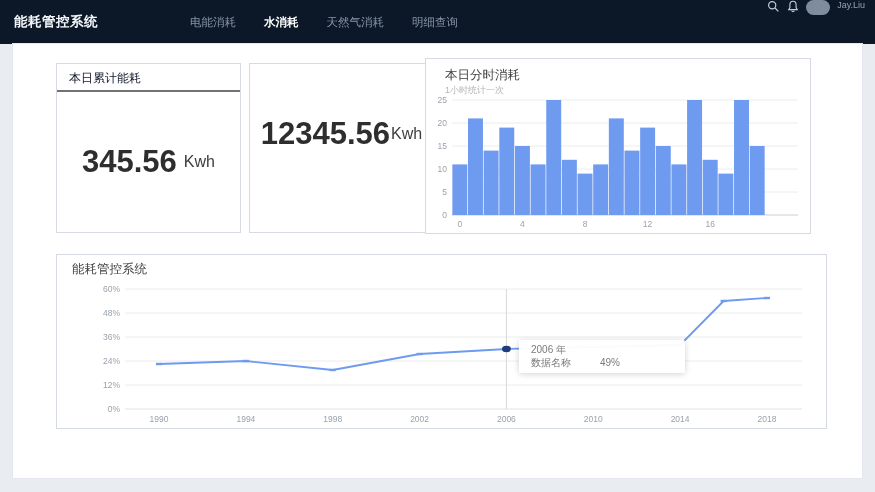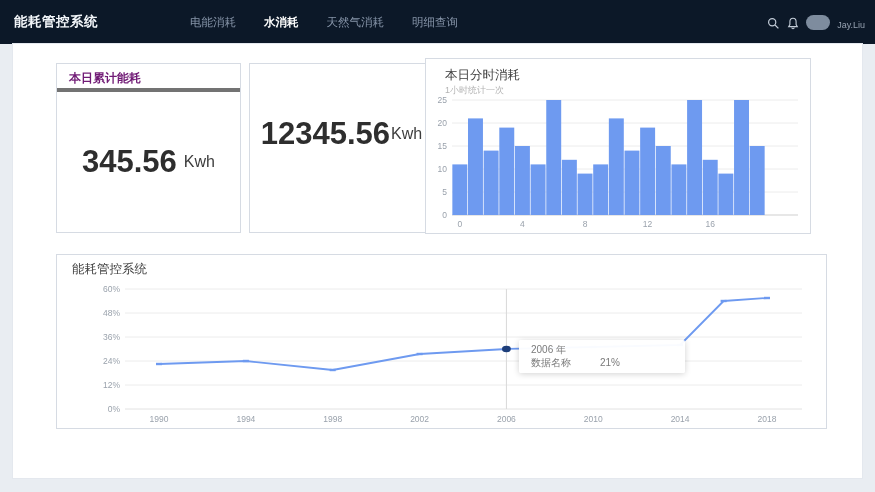--- a/index.html
+++ b/index.html
@@ -12,37 +12,37 @@
   }
   
   .navbar {
     position:absolute; left:0; top:0; width:875px; height:44px;
     background:#0c1828; display:flex; align-items:center;
   }
   .brand { color:#f2f5f9; font-size:13.5px; font-weight:bold; margin-left:14px; letter-spacing:.5px; }
   .nav-items { display:flex; align-items:flex-start; margin-left:92px; gap:28px; }
   .nav-item { color:#8795a9; font-size:11.5px; cursor:pointer; white-space:nowrap; }
   .nav-item.active { color:#ffffff; font-weight:bold; }
-  .nav-right { position:absolute; right:10px; top:0; height:30px; display:flex; align-items:flex-end; gap:7px; }
+  .nav-right { position:absolute; right:10px; top:0; height:30px; display:flex; align-items:flex-start; gap:7px; }
   .icon-btn { display:flex; align-items:center; cursor:pointer; }
   .avatar { width:24px; height:15px; border-radius:8px; background:#7e8c9e; display:inline-block; }
   .username { color:#95a0b0; font-size:9px; }
   
   .panel {
     position:absolute; left:12px; top:43px; width:851px; height:436px;
     background:#ffffff; border:1px solid #e4e8ee;
   }
   .card { position:absolute; background:#fff; border:1px solid #d6dbe3; }
   .card-stat-1 { left:43px;  top:19px; width:185px; height:170px; }
   .card-stat-2 { left:236px; top:19px; width:185px; height:170px; }
   .card-hourly { left:412px; top:14px; width:386px; height:176px; }
   .card-trend  { left:43px;  top:210px; width:771px; height:175px; }
   .stat-head {
     height:28px; line-height:28px; padding-left:12px;
-    font-size:12px; color:#701a75; border-bottom:4px solid #737373;font-weight:bold;
+    font-size:12px; color:#0f172a; border-bottom:2px solid #737373;
   }
   .stat-body { height:139px; display:flex; align-items:center; justify-content:center; }
   .stat-value { font-size:31px; font-weight:bold; color:#2e2e2e; }
   .stat-unit { font-size:16px; color:#3c3c3c; }
   .u-gap-wide { margin-left:7px; }
   .u-gap-none { margin-left:1px; }
   .chart-title { position:absolute; left:19px; top:8px; font-size:12.5px; color:#3d3d3d; }
   .chart-subtitle { position:absolute; left:19px; top:25px; font-size:9px; color:#b3b3b3; }
   .trend-title { position:absolute; left:15px; top:6px; font-size:12.5px; color:#3d3d3d; }
   svg.chart { position:absolute; left:0; top:0; }
@@ -181,18 +181,18 @@
         <ellipse cx="449.4" cy="94.0" rx="4.4" ry="3.3" fill="#1d3e7a"></ellipse>
         <rect x="533.3" y="90.8" width="6" height="2.4" fill="#6e9af0"></rect>
         <rect x="620.1" y="88.8" width="6" height="2.4" fill="#6e9af0"></rect>
         <rect x="663.6" y="44.8" width="6" height="2.4" fill="#6e9af0"></rect>
         <rect x="707.0" y="41.8" width="6" height="2.4" fill="#6e9af0"></rect>
       </svg>
     <div class="tooltip">
       <div class="tt-title">2006 年</div>
       <div class="tt-row">
         <span class="tt-series">数据名称</span>
-        <span class="tt-value">21%</span>
+        <span class="tt-value">49%</span>
       </div>
     </div>
   </div>
 
 </div>
 
 </body></html>

